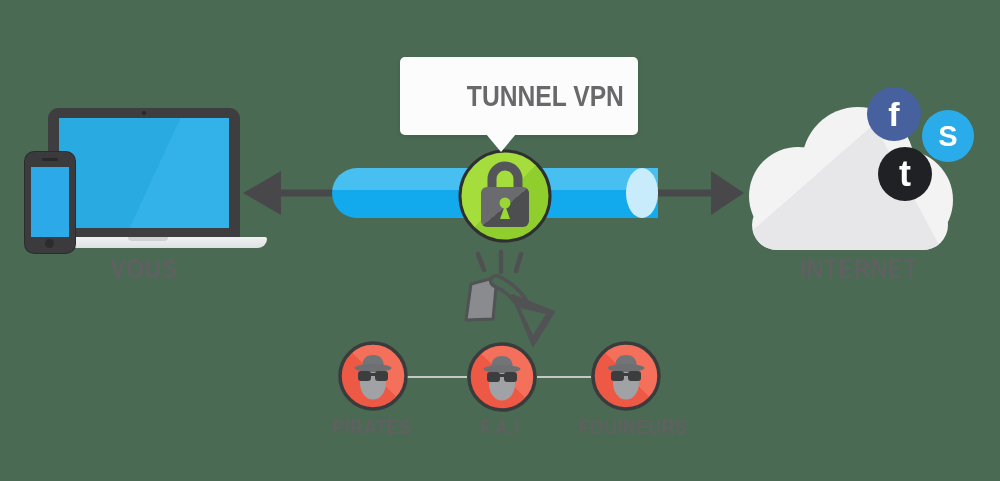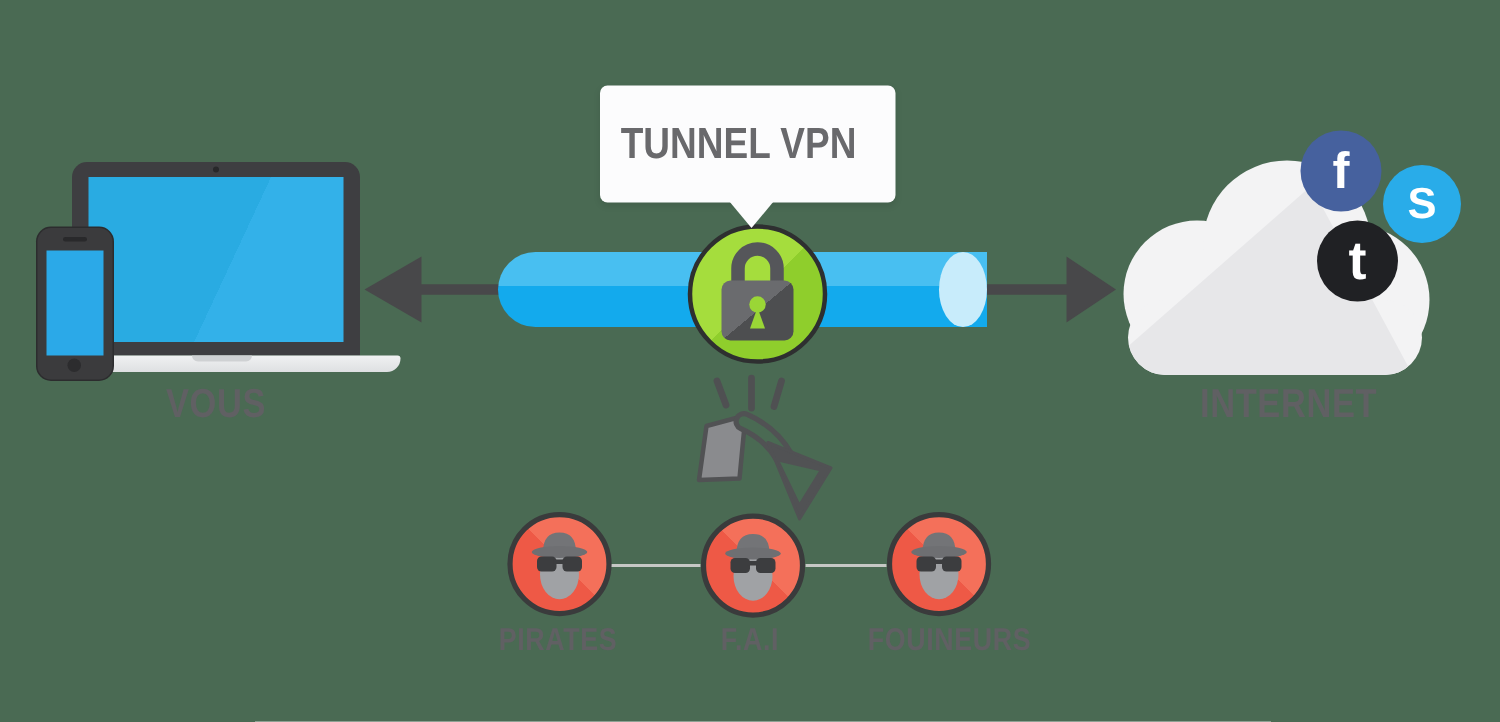--- a/index.html
+++ b/index.html
@@ -20,21 +20,21 @@
   .phone-screen{left:31px;top:167px;width:38px;height:70px;background:#2BA9E8;}
   .phone-speaker{left:42px;top:158px;width:16px;height:3px;background:#29292B;border-radius:2px;}
   .phone-home{left:45px;top:239px;width:9px;height:9px;border-radius:50%;background:#2C2C2E;}
   
   .label{position:absolute;font-weight:bold;color:#606063;text-align:center;
       transform:scaleX(0.85);transform-origin:center;letter-spacing:0.5px;white-space:nowrap;}
   .label-big{font-size:27px;width:120px;top:254px;}
   .label-small{font-size:21px;width:140px;top:415px;}
   
   .bubble{left:400px;top:57px;width:197px;height:78px;background:#FCFCFD;border-radius:5px;
-      display:flex;align-items:center;justify-content:flex-start;box-shadow:0 2px 5px rgba(0,0,0,0.10);}
+      display:flex;align-items:center;justify-content:flex-end;box-shadow:0 2px 5px rgba(0,0,0,0.10);padding-left:41px;}
   .bubble-text{font-size:29px;font-weight:bold;color:#69696C;transform:scaleX(0.85);white-space:nowrap;}
   .bubble-tail{position:absolute;left:86px;bottom:-17px;width:0;height:0;
       border-left:15px solid transparent;border-right:15px solid transparent;border-top:18px solid #FCFCFD;}
   
   .badge{position:absolute;border-radius:50%;display:flex;align-items:center;justify-content:center;
       color:#fff;font-weight:bold;}
   .badge-fb{left:867px;top:87px;width:54px;height:54px;background:#46619E;font-size:34px;}
   .badge-sk{left:922px;top:110px;width:52px;height:52px;background:#29ACE9;font-size:29px;}
   .badge-tw{left:878px;top:147px;width:54px;height:54px;background:#202124;font-size:36px;}
 </style>

